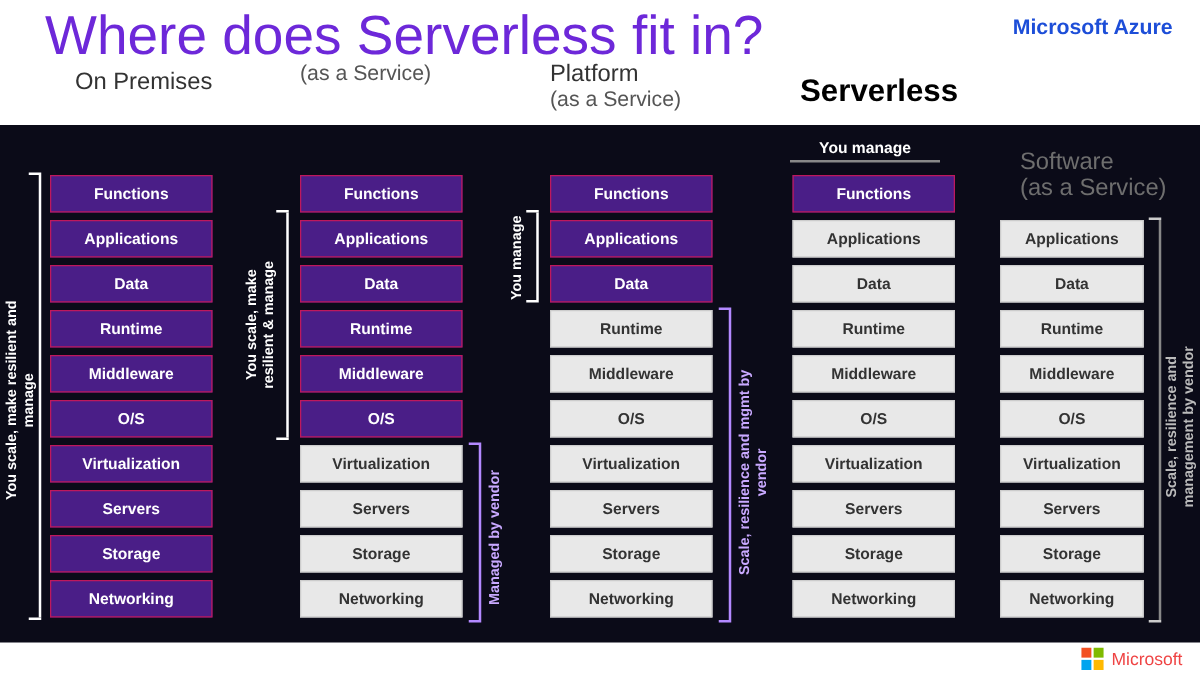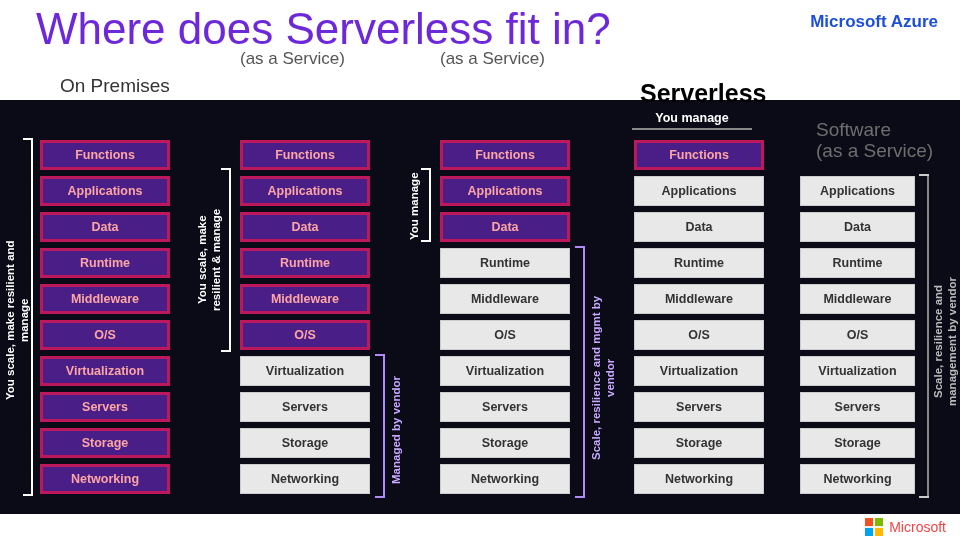--- a/index.html
+++ b/index.html
@@ -4,24 +4,24 @@
 <style>
 * { margin:0; padding:0; box-sizing:border-box; }
 body { width:960px; height:540px; background:#fff; font-family:"Segoe UI",Arial,sans-serif; position:relative; overflow:hidden; }
 .title { position:absolute; top:4px; left:36px; font-size:44px; font-weight:300; color:#6d28d9; }
 .brand { position:absolute; top:12px; right:22px; font-size:17px; font-weight:600; color:#1d4ed8; }
 .brand-foot { position:absolute; bottom:4px; right:14px; display:flex; align-items:center; gap:6px; font-size:14px; color:#ef4444; }
 .brand-foot svg { width:18px; height:18px; }
 .bg-band { position:absolute; top:100px; left:0; right:0; bottom:26px; background:#0b0b18; }
 .col-head { position:absolute; font-size:19px; color:#333; line-height:1.1; }
 .col-head .sub { color:#555; font-size:17px; }
-.serverless-h { font-size:25px; font-weight:600; color:#000;margin-top:20px; }
+.serverless-h { font-size:25px; font-weight:600; color:#000; }
 .saas-h { color:#6e6e6e; font-size:19px; line-height:1.1; }
 .stack { position:absolute; width:130px; }
-.cell { height:30px; margin-bottom:6px; background:#4a1e87; color:#fca5a5; font-size:12.5px; font-weight:600; display:flex; align-items:center; justify-content:center; border:3px solid #be185d; }
+.cell { height:30px; margin-bottom:6px; background:#4a1e87; color:#ffffff; font-size:12.5px; font-weight:600; display:flex; align-items:center; justify-content:center; border:1px solid #be185d; }
 .cell.gray { background:#e8e8e8; color:#333; border:1px solid #ccc; }
 .vlabel { position:absolute; font-size:11.5px; font-weight:600; color:#fff; text-align:center; writing-mode:vertical-rl; transform:rotate(180deg); line-height:1.2; }
 .bracket { position:absolute; border-right:2px solid; width:5px; }
 .bracket::before,.bracket::after { content:""; position:absolute; right:-2px; width:10px; height:2px; }
 .bracket::before { top:-2px; }
 .bracket::after { bottom:-2px; }
 .bracket.dark { border-color:#fff; }
 .bracket.dark::before,.bracket.dark::after { background:#fff; }
 .bracket.violet { border-color:#b389ff; }
 .bracket.violet::before,.bracket.violet::after { background:#b389ff; }
@@ -29,25 +29,26 @@
 .bracket.gray::before,.bracket.gray::after { background:#ccc; }
 .you-manage-top { position:absolute; color:#fff; font-size:12.5px; font-weight:600; border-bottom:2px solid #888; padding:3px 6px; }
 </style>
 </head>
 <body>
 
 <div class="bg-band"></div>
 <div class="title">Where does Serverless fit in?</div>
 <div class="brand">Microsoft Azure</div>
 
-<div class="col-head" style="top:76px;left:60px"><span>On Premises</span></div>
+<div class="col-head" style="top:56px;left:60px"><span>On Premises</span></div>
 <div class="col-head" style="top:50px;left:240px">
     <div class="sub">(as a Service)</div>
   </div>
 <div class="col-head" style="top:50px;left:440px">
+    <div>Platform</div>
     <div class="sub">(as a Service)</div>
   </div>
 <div class="col-head serverless-h" style="top:60px;left:640px">Serverless</div>
 <div class="saas-h" style="position:absolute;top:120px;left:816px">
     <div>Software</div>
     <div>(as a Service)</div>
   </div>
 
 <div class="you-manage-top" style="top:108px;left:632px;width:120px;text-align:center">You manage</div>
 

